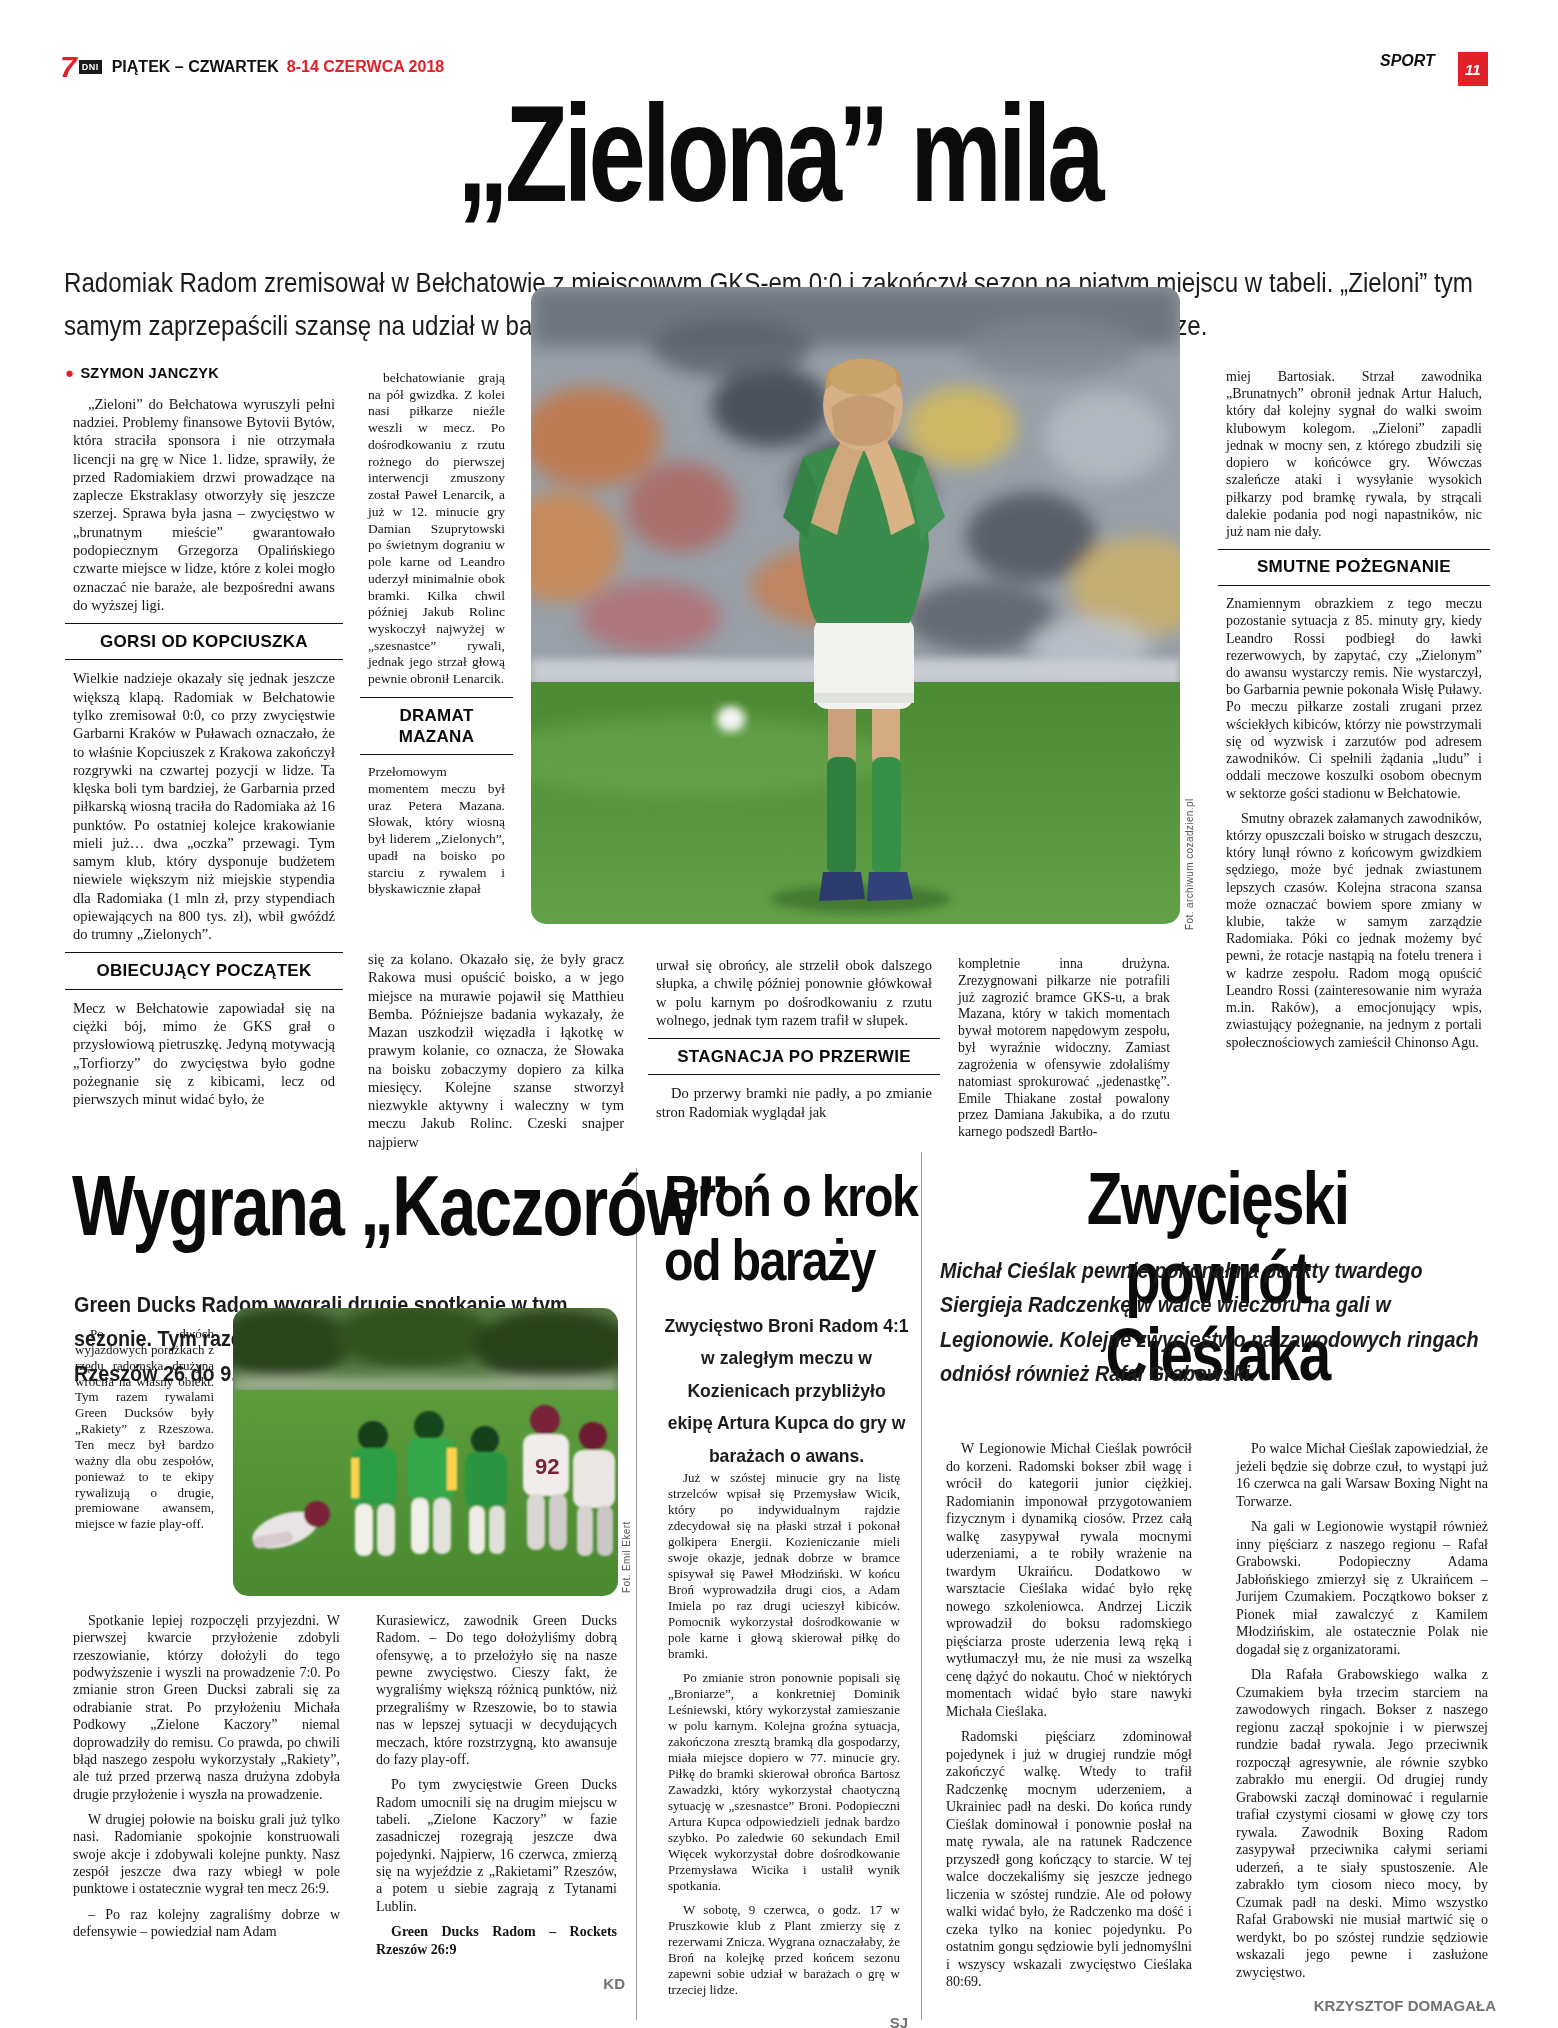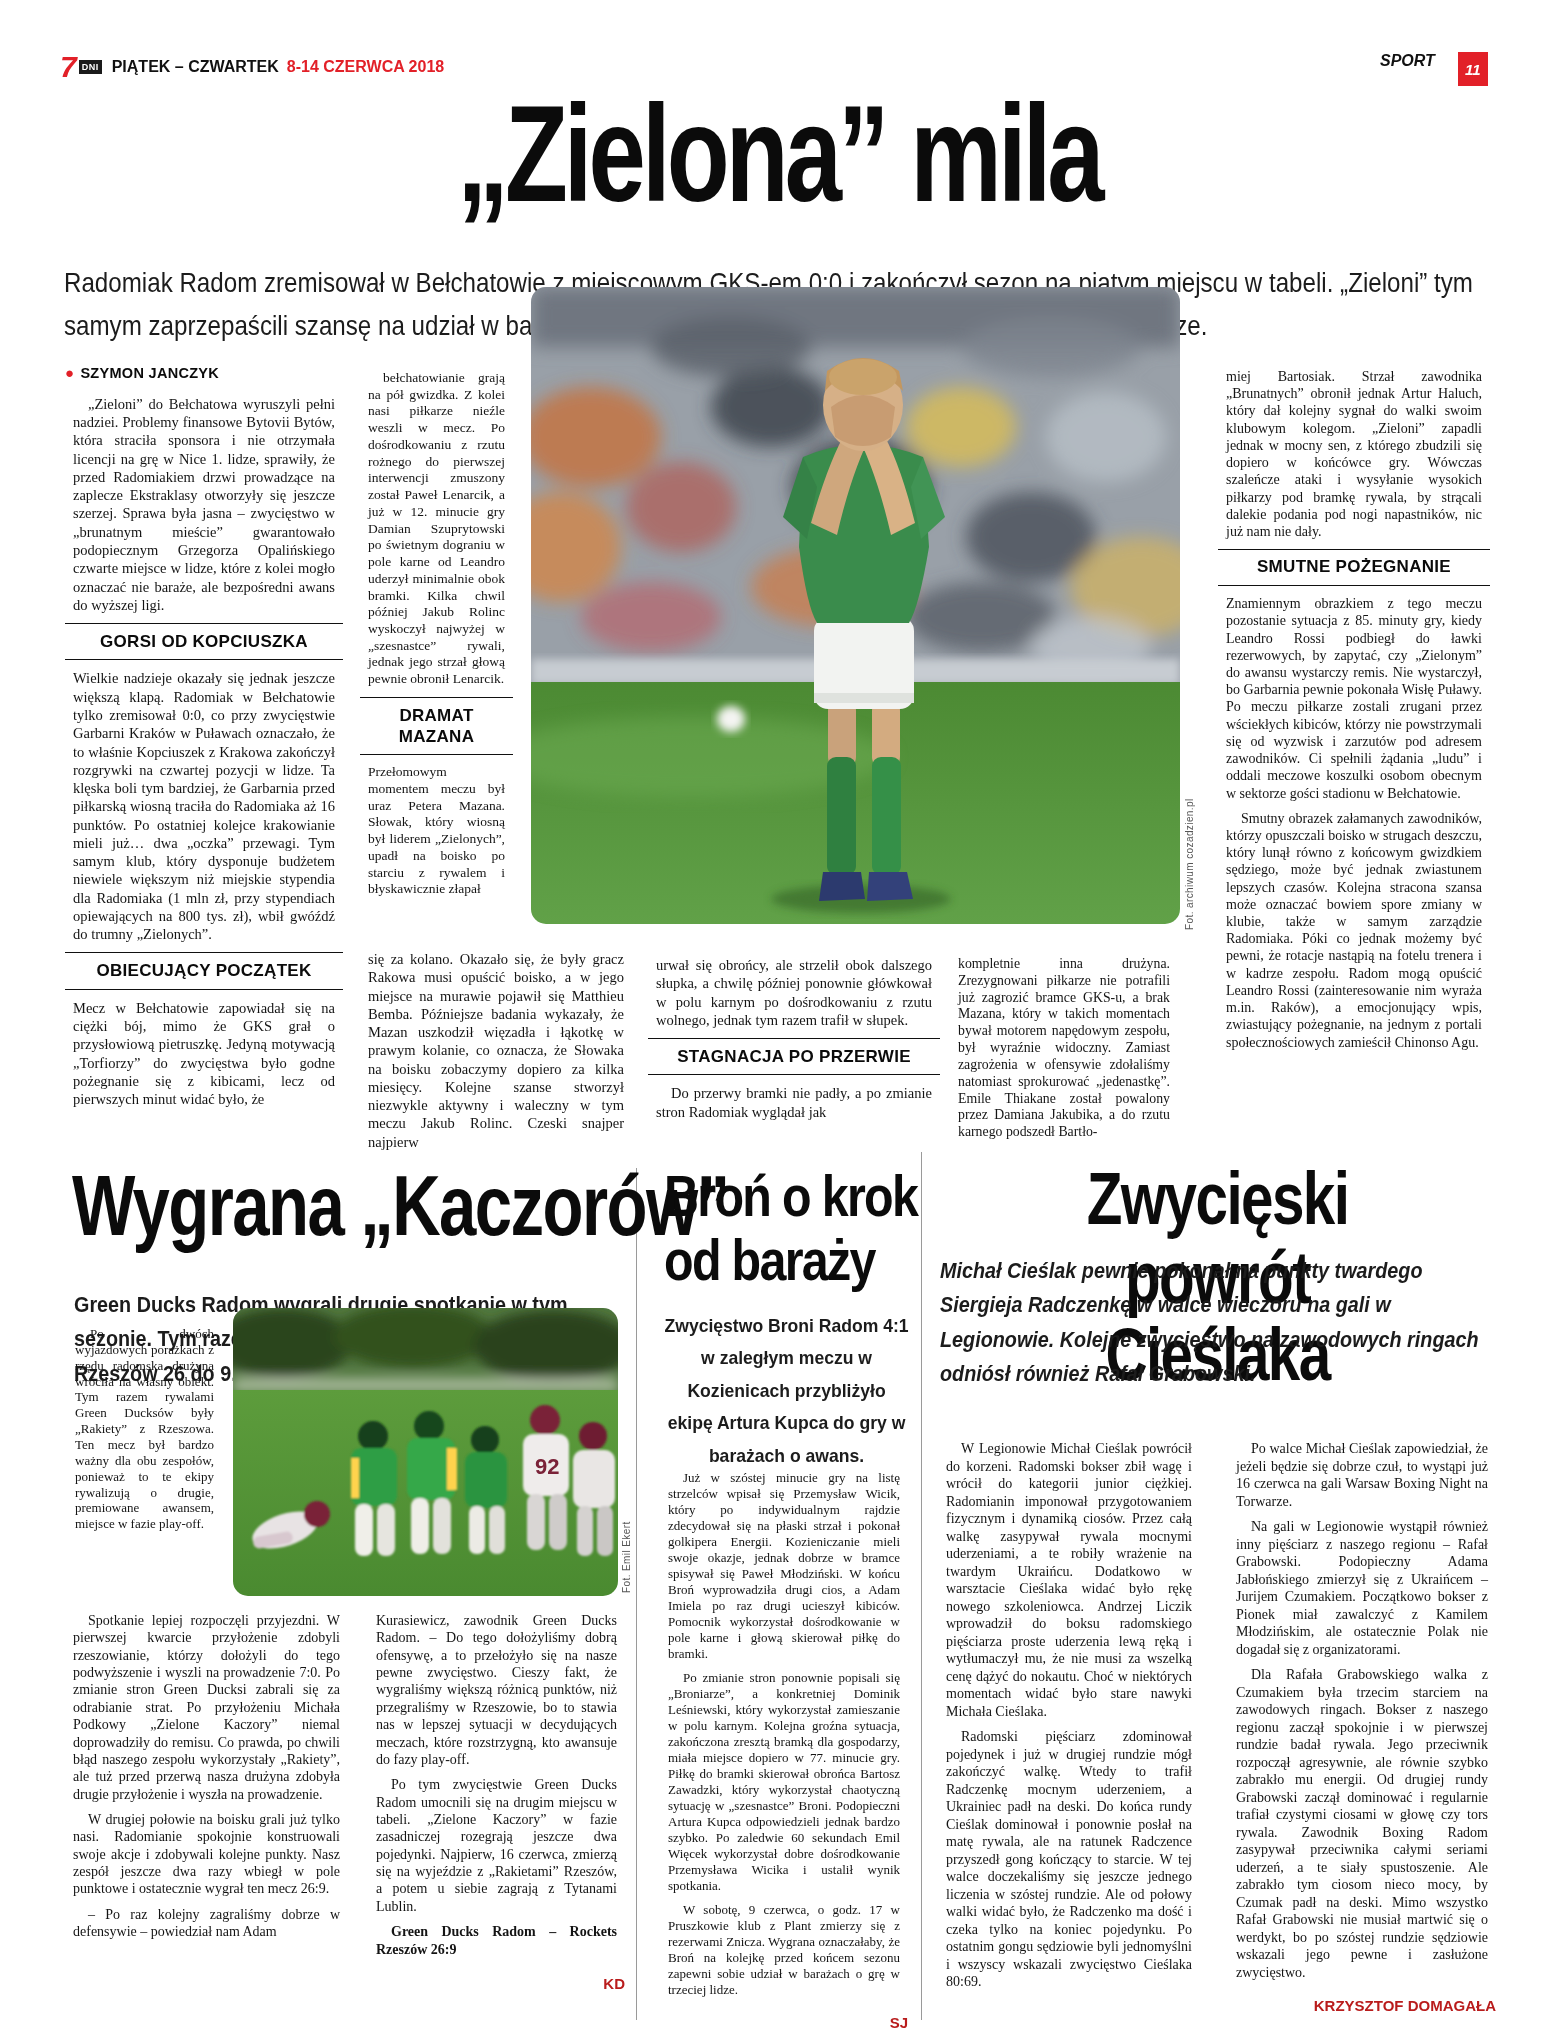--- a/index.html
+++ b/index.html
@@ -27,21 +27,21 @@
   
   .copy{text-align:justify;color:#141414;}
   .copy p{margin:8px;text-indent:15px;}
   .copy p.ni{text-indent:0;}
   .sec-hdr{font-family:"Liberation Sans",sans-serif;font-weight:bold;text-align:center;font-size:17px;
          letter-spacing:.3px;border-top:1.5px solid #111;border-bottom:1.5px solid #111;
          padding:7px 0 7px 0;margin:9px 0 9px 0;text-indent:0 !important;color:#0b0b0b;}
   .byline{font-family:"Liberation Sans",sans-serif;font-weight:bold;font-size:14.5px;margin-bottom:12px;
          letter-spacing:.3px;color:#0b0b0b;}
   .byline .dot{color:#e22028;font-size:15px;margin-right:6px;}
-  .initials{font-family:"Liberation Sans",sans-serif;font-weight:bold;font-size:15px;text-align:right;margin-top:16px;color:#b91c1c;}
+  .initials{font-family:"Liberation Sans",sans-serif;font-weight:bold;font-size:15px;text-align:right;margin-top:16px;color:#737373;}
   .scoreline{font-weight:bold;margin-top:14px;text-indent:0;line-height:1.3;}
   .vcredit{writing-mode:vertical-rl;transform:rotate(180deg);font-family:"Liberation Sans",sans-serif;
          font-size:10px;color:#555;letter-spacing:.4px;white-space:nowrap;}
   .vdiv{background:#9a9a9a;width:1px;}
   .photo{overflow:hidden;border-radius:15px;}
 </style>
 </head>
 <body>
 
 <div id="page">

